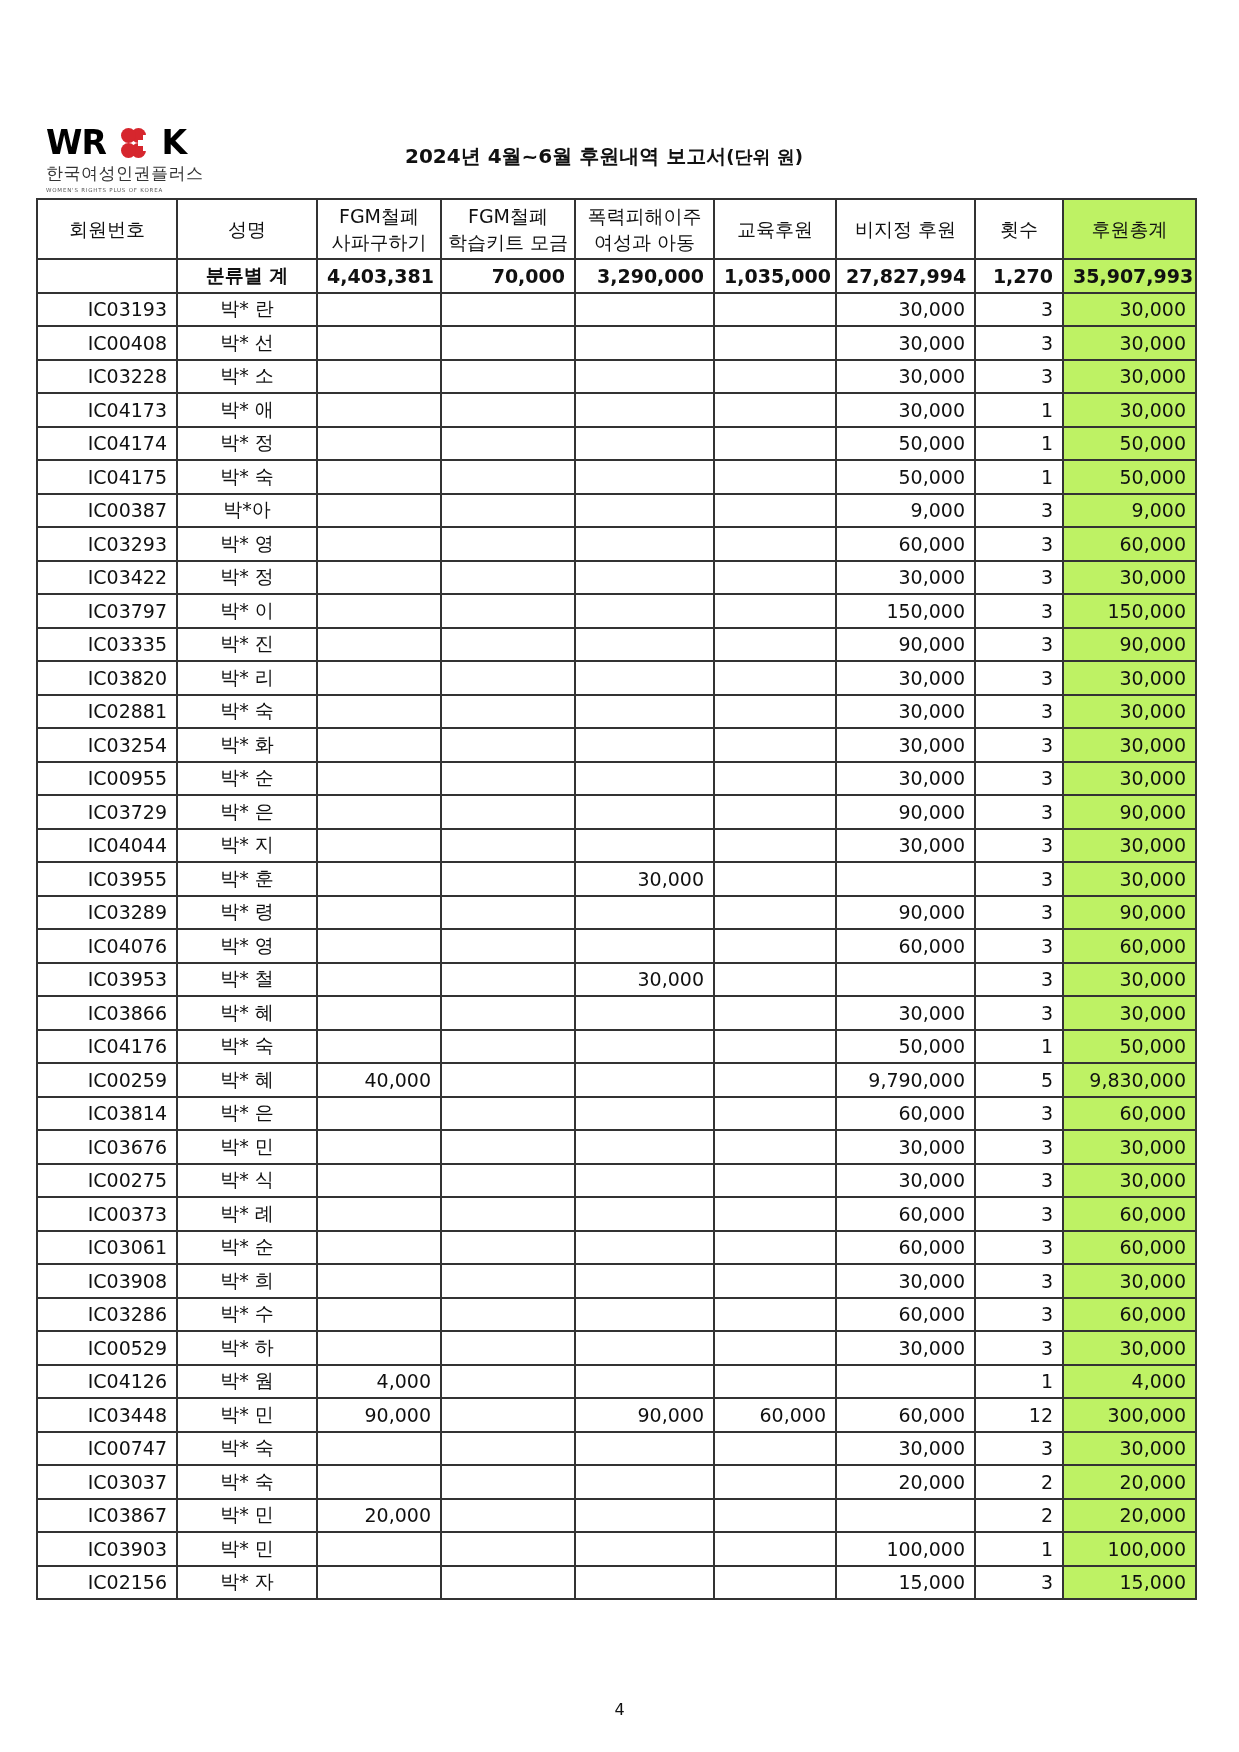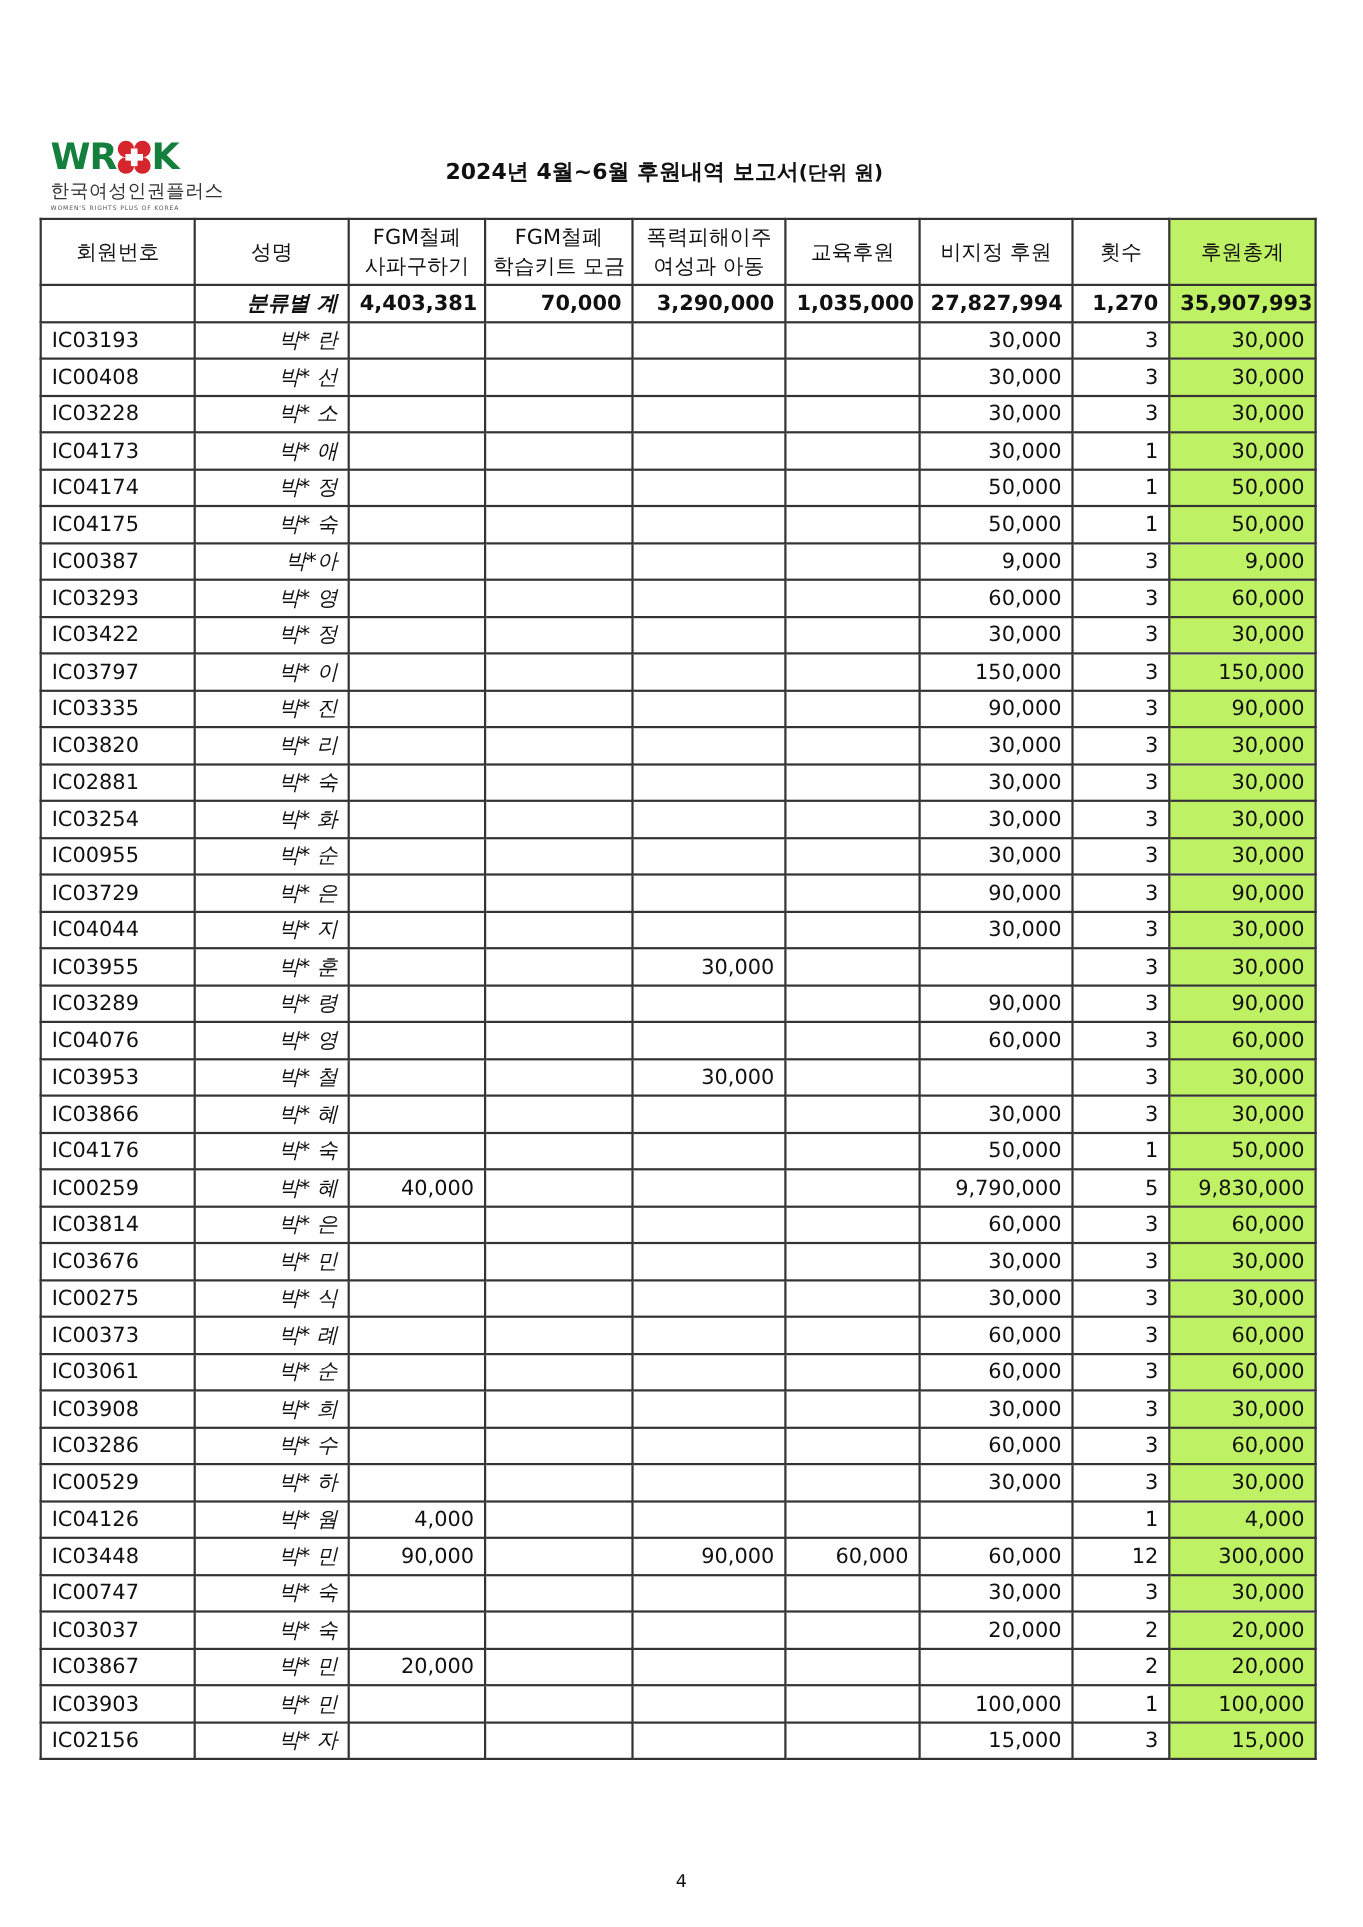--- a/index.html
+++ b/index.html
@@ -1,32 +1,32 @@
 <!DOCTYPE html>
 <html><head>
 <meta charset="utf-8">
 <style>
   html, body { margin: 0; padding: 0; background: #ffffff; }
   body { width: 1239px; height: 1752px; position: relative; font-family: "DejaVu Sans", "Liberation Sans", sans-serif; color: #111; overflow: hidden; }
   .logo { position: absolute; left: 46px; top: 126px; width: 140px; }
-  .logo-mark { display: flex; align-items: center; height: 34px; font-family: "DejaVu Sans", sans-serif; font-weight: bold; font-size: 33px; color: #15803d; letter-spacing: -1px; line-height: 34px; }
+  .logo-mark { display: flex; align-items: center; height: 34px; font-family: "DejaVu Sans", sans-serif; font-weight: bold; font-size: 33px; color: #000000; letter-spacing: -1px; line-height: 34px; gap: 24px; }
   .logo-mark .flower { display: inline-block; width: 30px; height: 30px; position: relative; margin: 0 1px; }
   .flower .petal { position: absolute; width: 15px; height: 15px; background: #d6262d; border-radius: 50%; }
   .flower .p1 { left: 0; top: 0; } .flower .p2 { right: 0; top: 0; } .flower .p3 { left: 0; bottom: 0; } .flower .p4 { right: 0; bottom: 0; }
   .flower .cross-v { position: absolute; left: 12px; top: 7px; width: 6px; height: 16px; background: #fff; }
   .flower .cross-h { position: absolute; left: 7px; top: 12px; width: 16px; height: 6px; background: #fff; }
   .logo-kr { font-size: 17px; color: #333; margin-top: 2px; letter-spacing: 0.5px; white-space: nowrap; }
   .logo-en { font-size: 5.5px; color: #555; margin-top: 2px; letter-spacing: 0.8px; white-space: nowrap; }
   .title { position: absolute; left: 405px; top: 143px; font-size: 20px; font-weight: bold; white-space: nowrap; }
   .title .unit { font-size: 18px; font-weight: bold; }
   table { position: absolute; left: 36px; top: 198px; border-collapse: collapse; table-layout: fixed; width: 1047px; }
   td, th { border: 2px solid #333; font-size: 19px; font-weight: normal; height: 31.5px; padding: 0 9px; white-space: nowrap; overflow: hidden; }
   thead th { height: 58px; line-height: 26px; text-align: center; padding: 0 4px; }
-  .c-id { text-align: left; border-radius: 14px; }
-  .c-name { text-align: right; font-style: italic; }
+  .c-id { text-align: right; border-radius: 14px; }
+  .c-name { text-align: center; }
   .num { text-align: right; }
   .total-col { background: #bef264; }
   .sum-row td { font-weight: bold; }
   .page-num { position: absolute; left: 0; width: 1239px; text-align: center; top: 1700px; font-size: 16px; }
 </style>
 </head>
 <body>
 
 <div class="logo">
   <div class="logo-mark">

